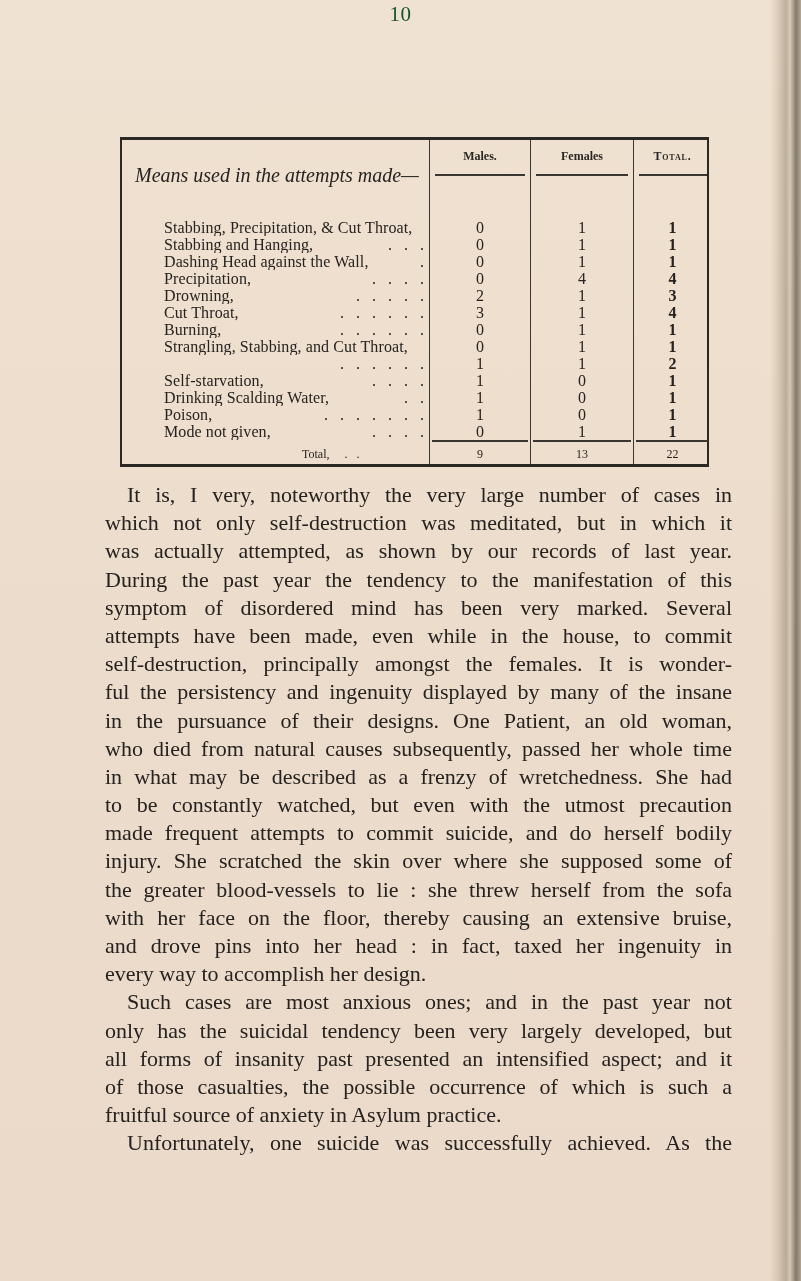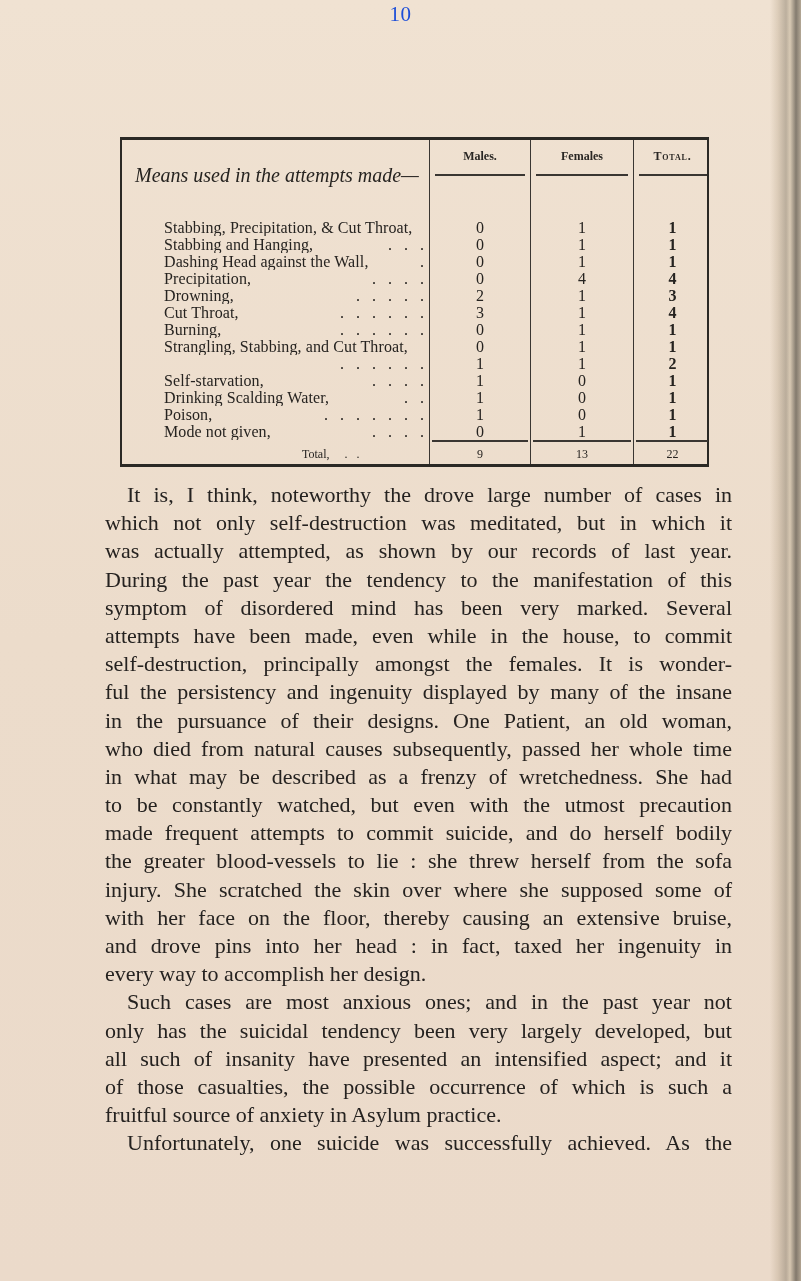--- a/index.html
+++ b/index.html
@@ -18,21 +18,21 @@
       font-family: "Liberation Serif", "DejaVu Serif", serif;
       color: #262320;
     }
     .page-number {
       position: absolute;
       top: 2px;
       left: 0;
       width: 801px;
       text-align: center;
       font-size: 21px;
-      color: #1d4ed8;
+      color: #14532d;
       letter-spacing: 0.5px;
     }
     
     .ledger {
       position: absolute;
       left: 120px;
       top: 137px;
       width: 589px;
       height: 330px;
       border-top: 3px solid #2b2925;
@@ -290,37 +290,37 @@
     <span class="label">
       <span>Total,</span>&nbsp;&nbsp;&nbsp;&nbsp;&nbsp;<span style="white-space:pre;">.   .</span>
     </span>
     <span class="num m">9</span>
     <span class="num f">13</span>
     <span class="num t">22</span>
   </div>
 </div>
 
 <div class="body-text">
-  <span class="line indent">It is, I think, noteworthy the drove large number of cases in</span>
+  <span class="line indent">It is, I very, noteworthy the very large number of cases in</span>
   <span class="line">which not only self-destruction was meditated, but in which it</span>
   <span class="line">was actually attempted, as shown by our records of last year.</span>
   <span class="line">During the past year the tendency to the manifestation of this</span>
   <span class="line">symptom of disordered mind has been very marked. Several</span>
   <span class="line">attempts have been made, even while in the house, to commit</span>
   <span class="line">self-destruction, principally amongst the females. It is wonder-</span>
   <span class="line">ful the persistency and ingenuity displayed by many of the insane</span>
   <span class="line">in the pursuance of their designs. One Patient, an old woman,</span>
   <span class="line">who died from natural causes subsequently, passed her whole time</span>
   <span class="line">in what may be described as a frenzy of wretchedness. She had</span>
   <span class="line">to be constantly watched, but even with the utmost precaution</span>
   <span class="line">made frequent attempts to commit suicide, and do herself bodily</span>
+  <span class="line">injury. She scratched the skin over where she supposed some of</span>
   <span class="line">the greater blood-vessels to lie : she threw herself from the sofa</span>
-  <span class="line">injury. She scratched the skin over where she supposed some of</span>
   <span class="line">with her face on the floor, thereby causing an extensive bruise,</span>
   <span class="line">and drove pins into her head : in fact, taxed her ingenuity in</span>
   <span class="line last">every way to accomplish her design.</span>
   <span class="line indent">Such cases are most anxious ones; and in the past year not</span>
   <span class="line">only has the suicidal tendency been very largely developed, but</span>
-  <span class="line">all such of insanity have presented an intensified aspect; and it</span>
+  <span class="line">all forms of insanity past presented an intensified aspect; and it</span>
   <span class="line">of those casualties, the possible occurrence of which is such a</span>
   <span class="line last">fruitful source of anxiety in Asylum practice.</span>
   <span class="line indent">Unfortunately, one suicide was successfully achieved. As the</span>
 </div>
 
 </body></html>

